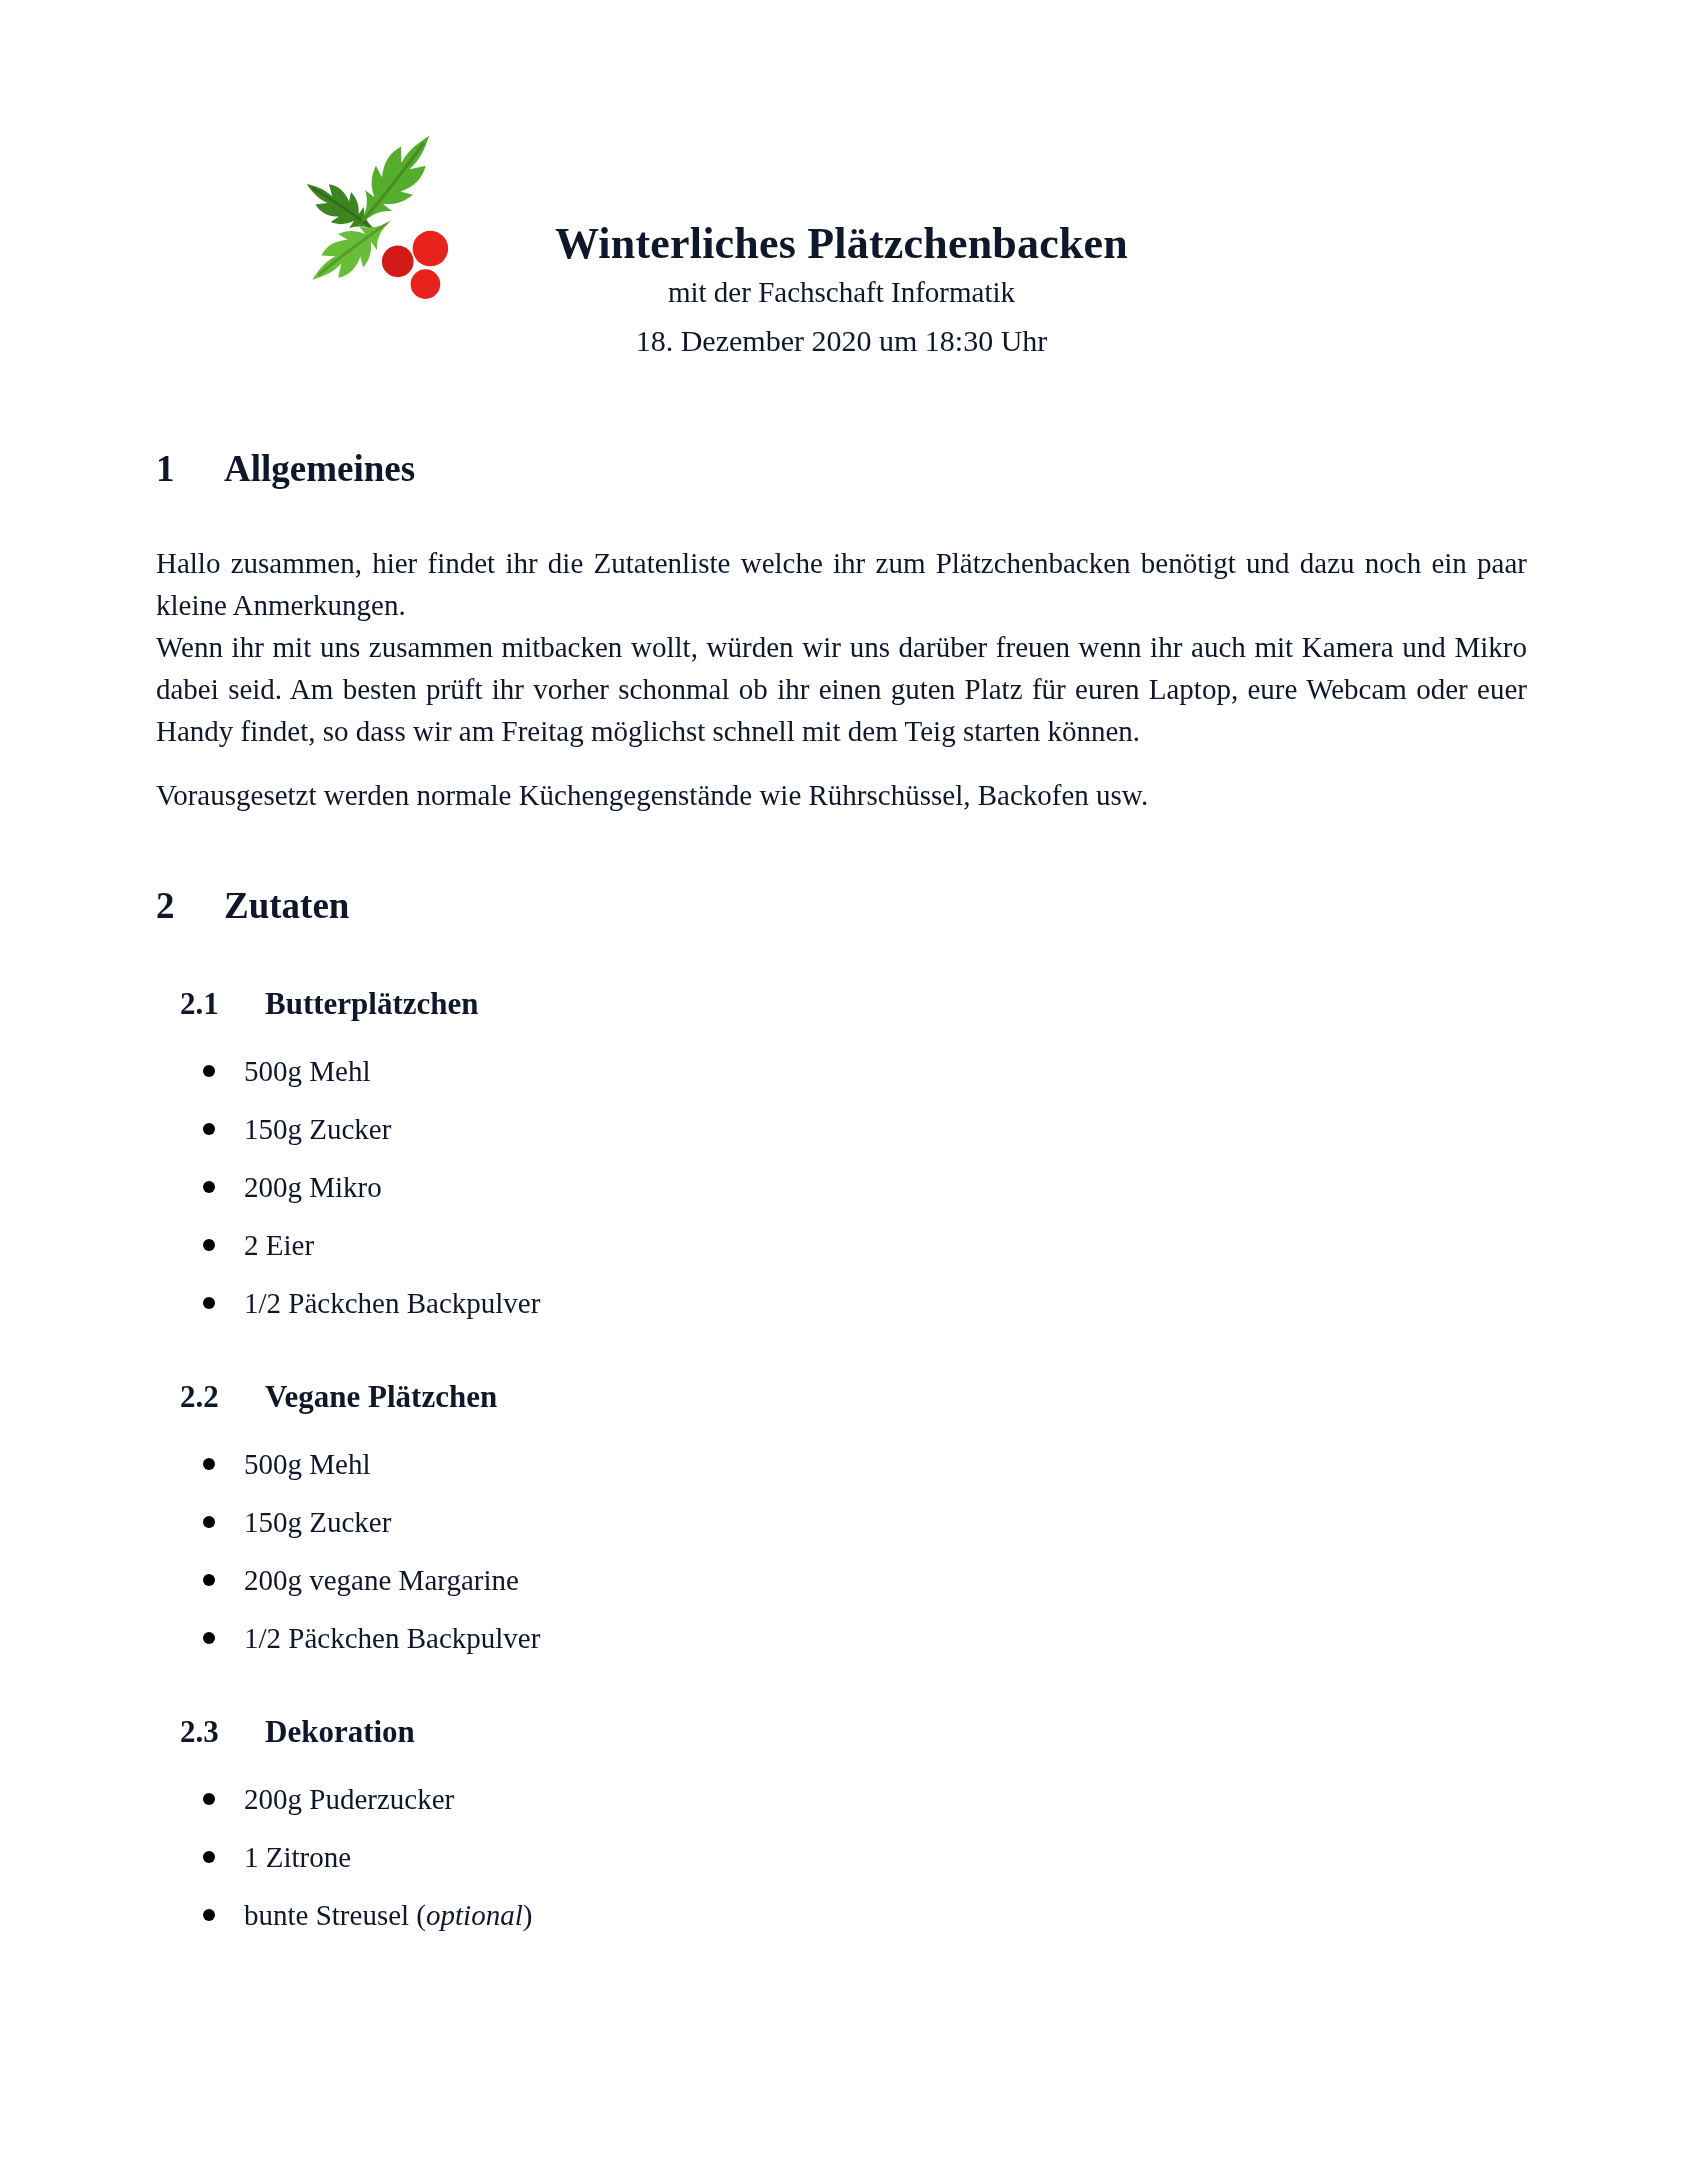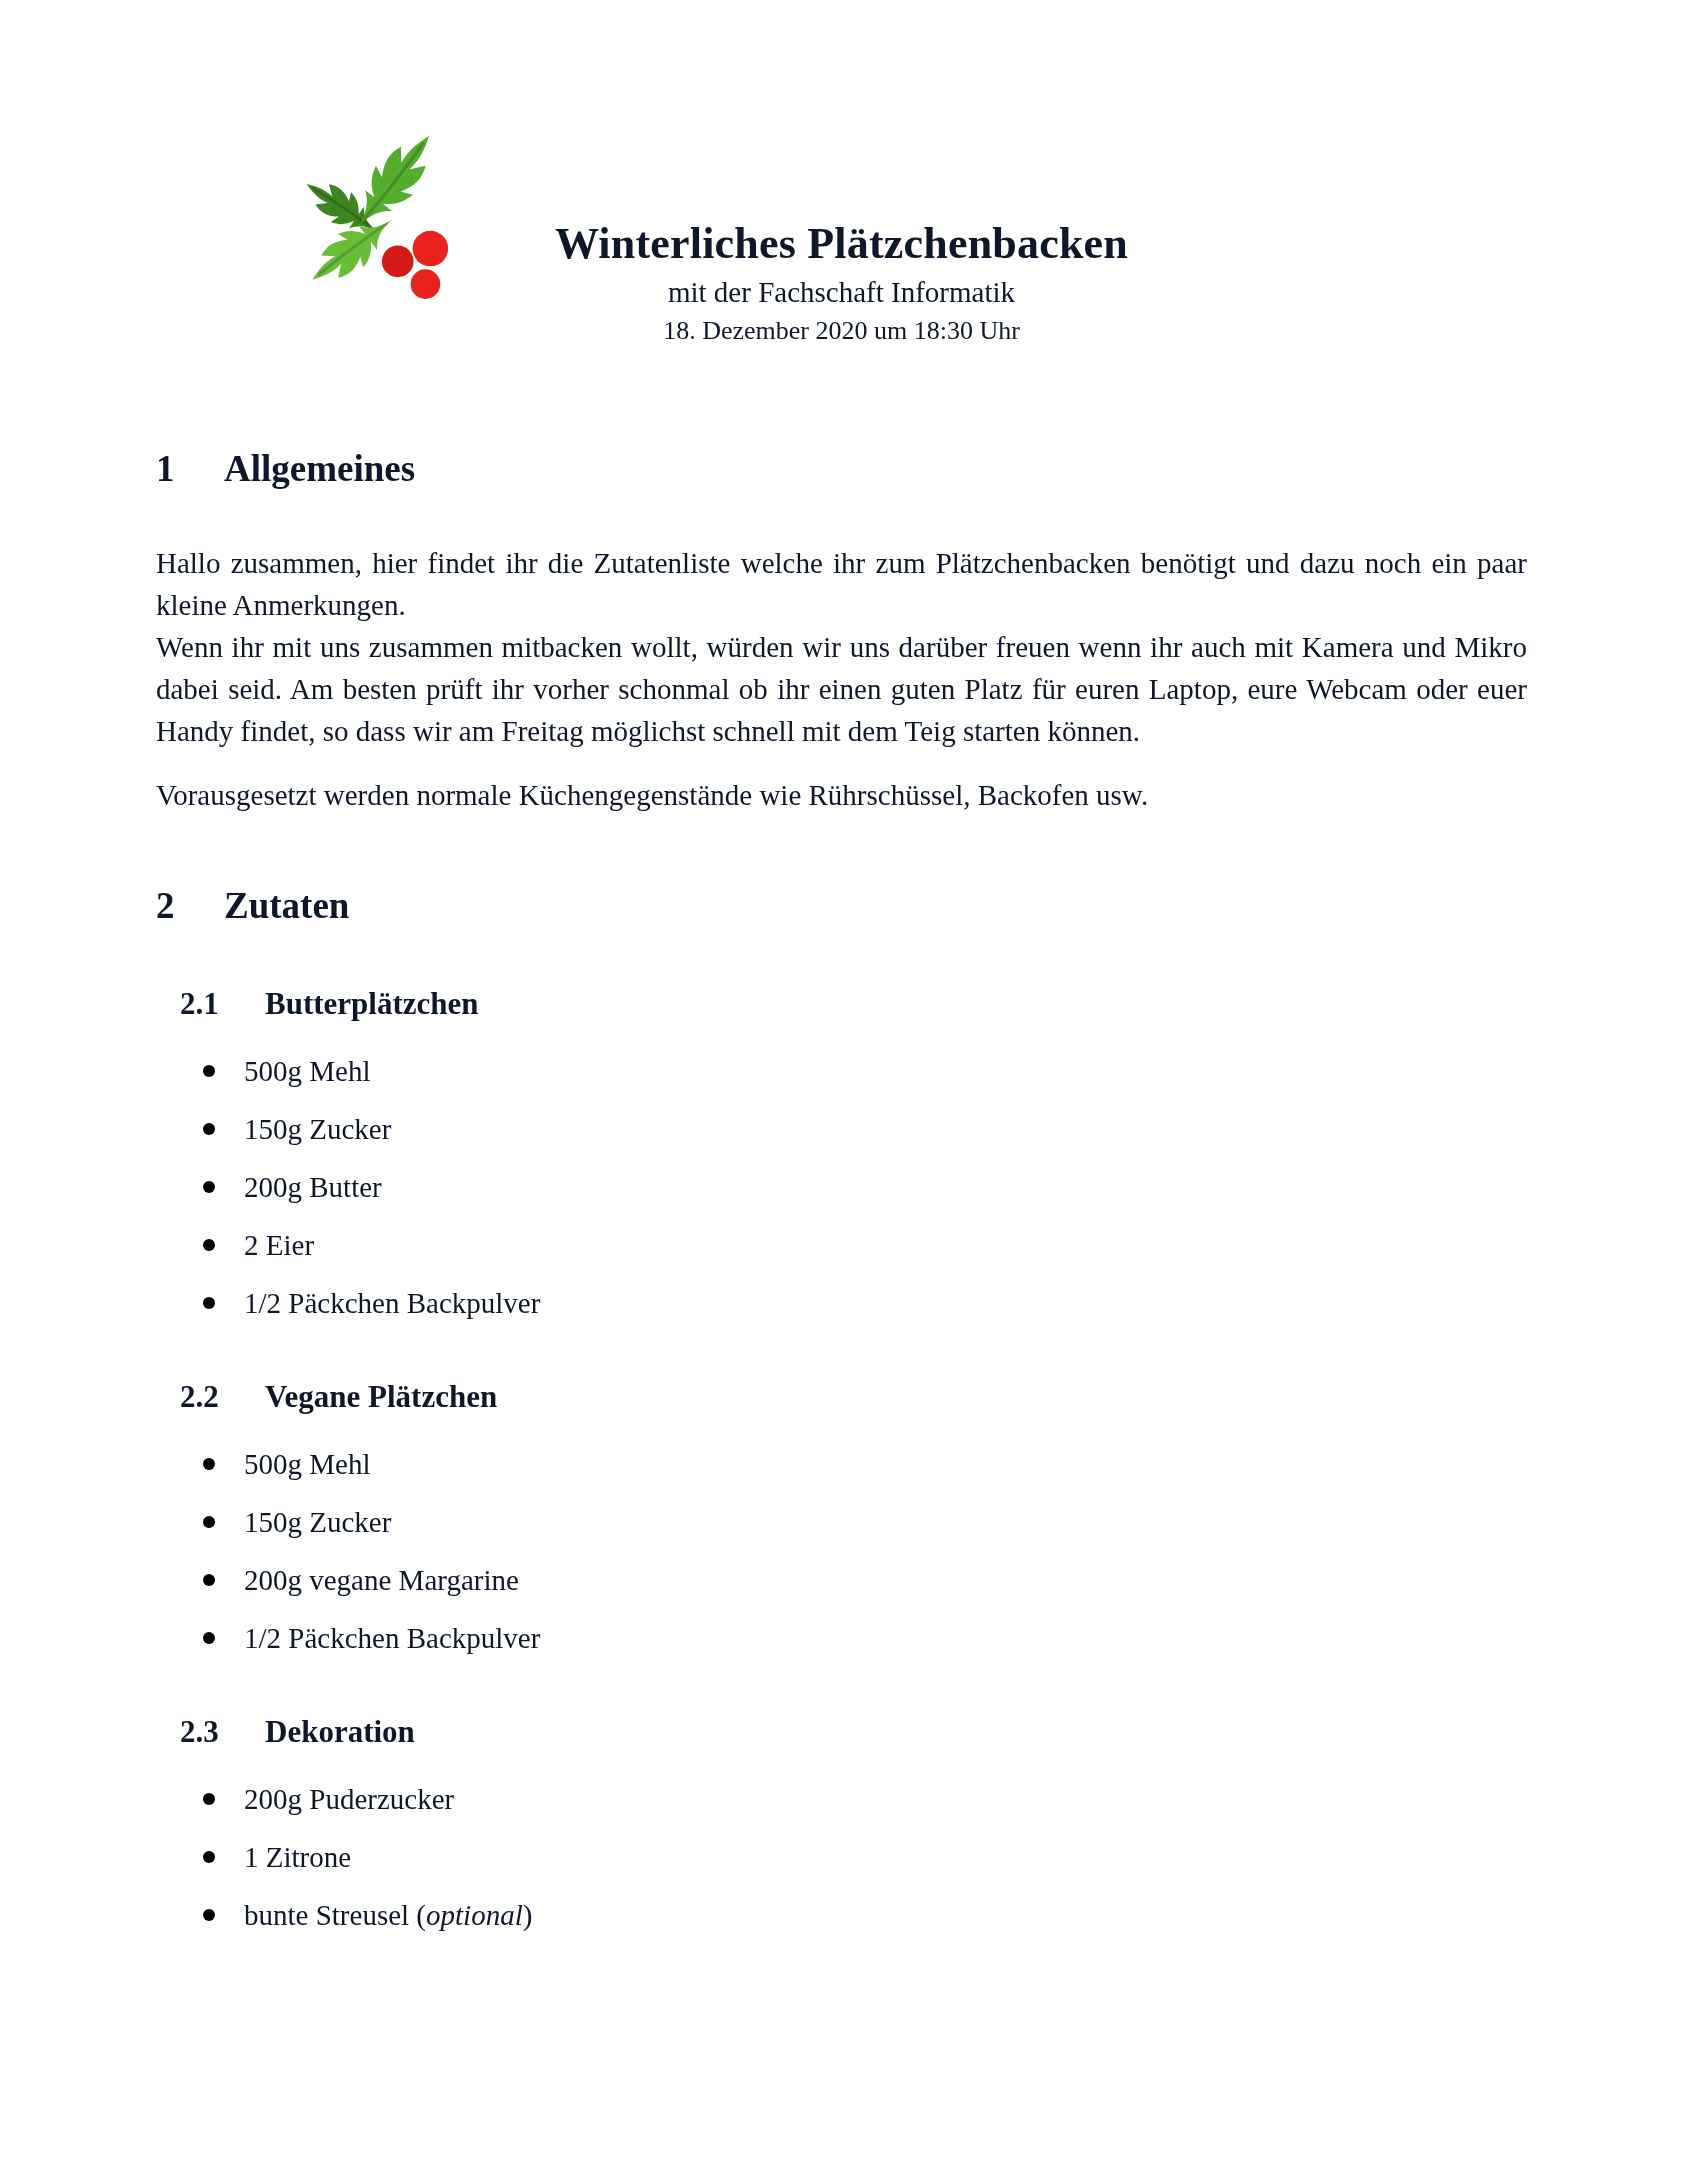--- a/index.html
+++ b/index.html
@@ -29,21 +29,21 @@
     width:100%;
     text-align:center;
   }
   .doc-title {
     font-size:44px;
     font-weight:bold;
     line-height:51px;
     letter-spacing:0.2px;
   }
   .sub1 { font-size:29px; line-height:34px; margin-top:6px; }
-  .sub2 { font-size:26px; line-height:34px; margin-top:5px; }
+  .sub2 { font-size:30px; line-height:34px; margin-top:15px; }
 
   
   .content {
     position:absolute;
     left:156px;
     top:446px;
     width:1371px;
   }
   .h1 {
     display:flex;
@@ -145,21 +145,21 @@
       <li>
           <span class="dot"></span>
           <span>500g Mehl</span>
         </li>
       <li>
           <span class="dot"></span>
           <span>150g Zucker</span>
         </li>
       <li>
           <span class="dot"></span>
-          <span>200g Butter</span>
+          <span>200g Mikro</span>
         </li>
       <li>
           <span class="dot"></span>
           <span>2 Eier</span>
         </li>
       <li>
           <span class="dot"></span>
           <span>1/2 Päckchen Backpulver</span>
         </li>
     </ul>

